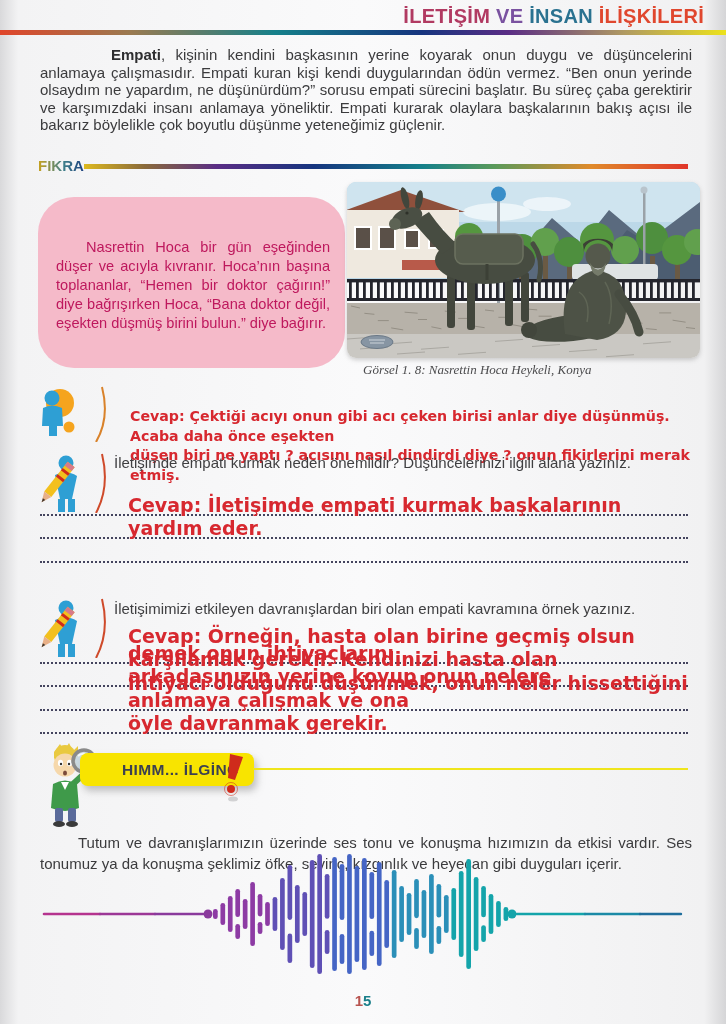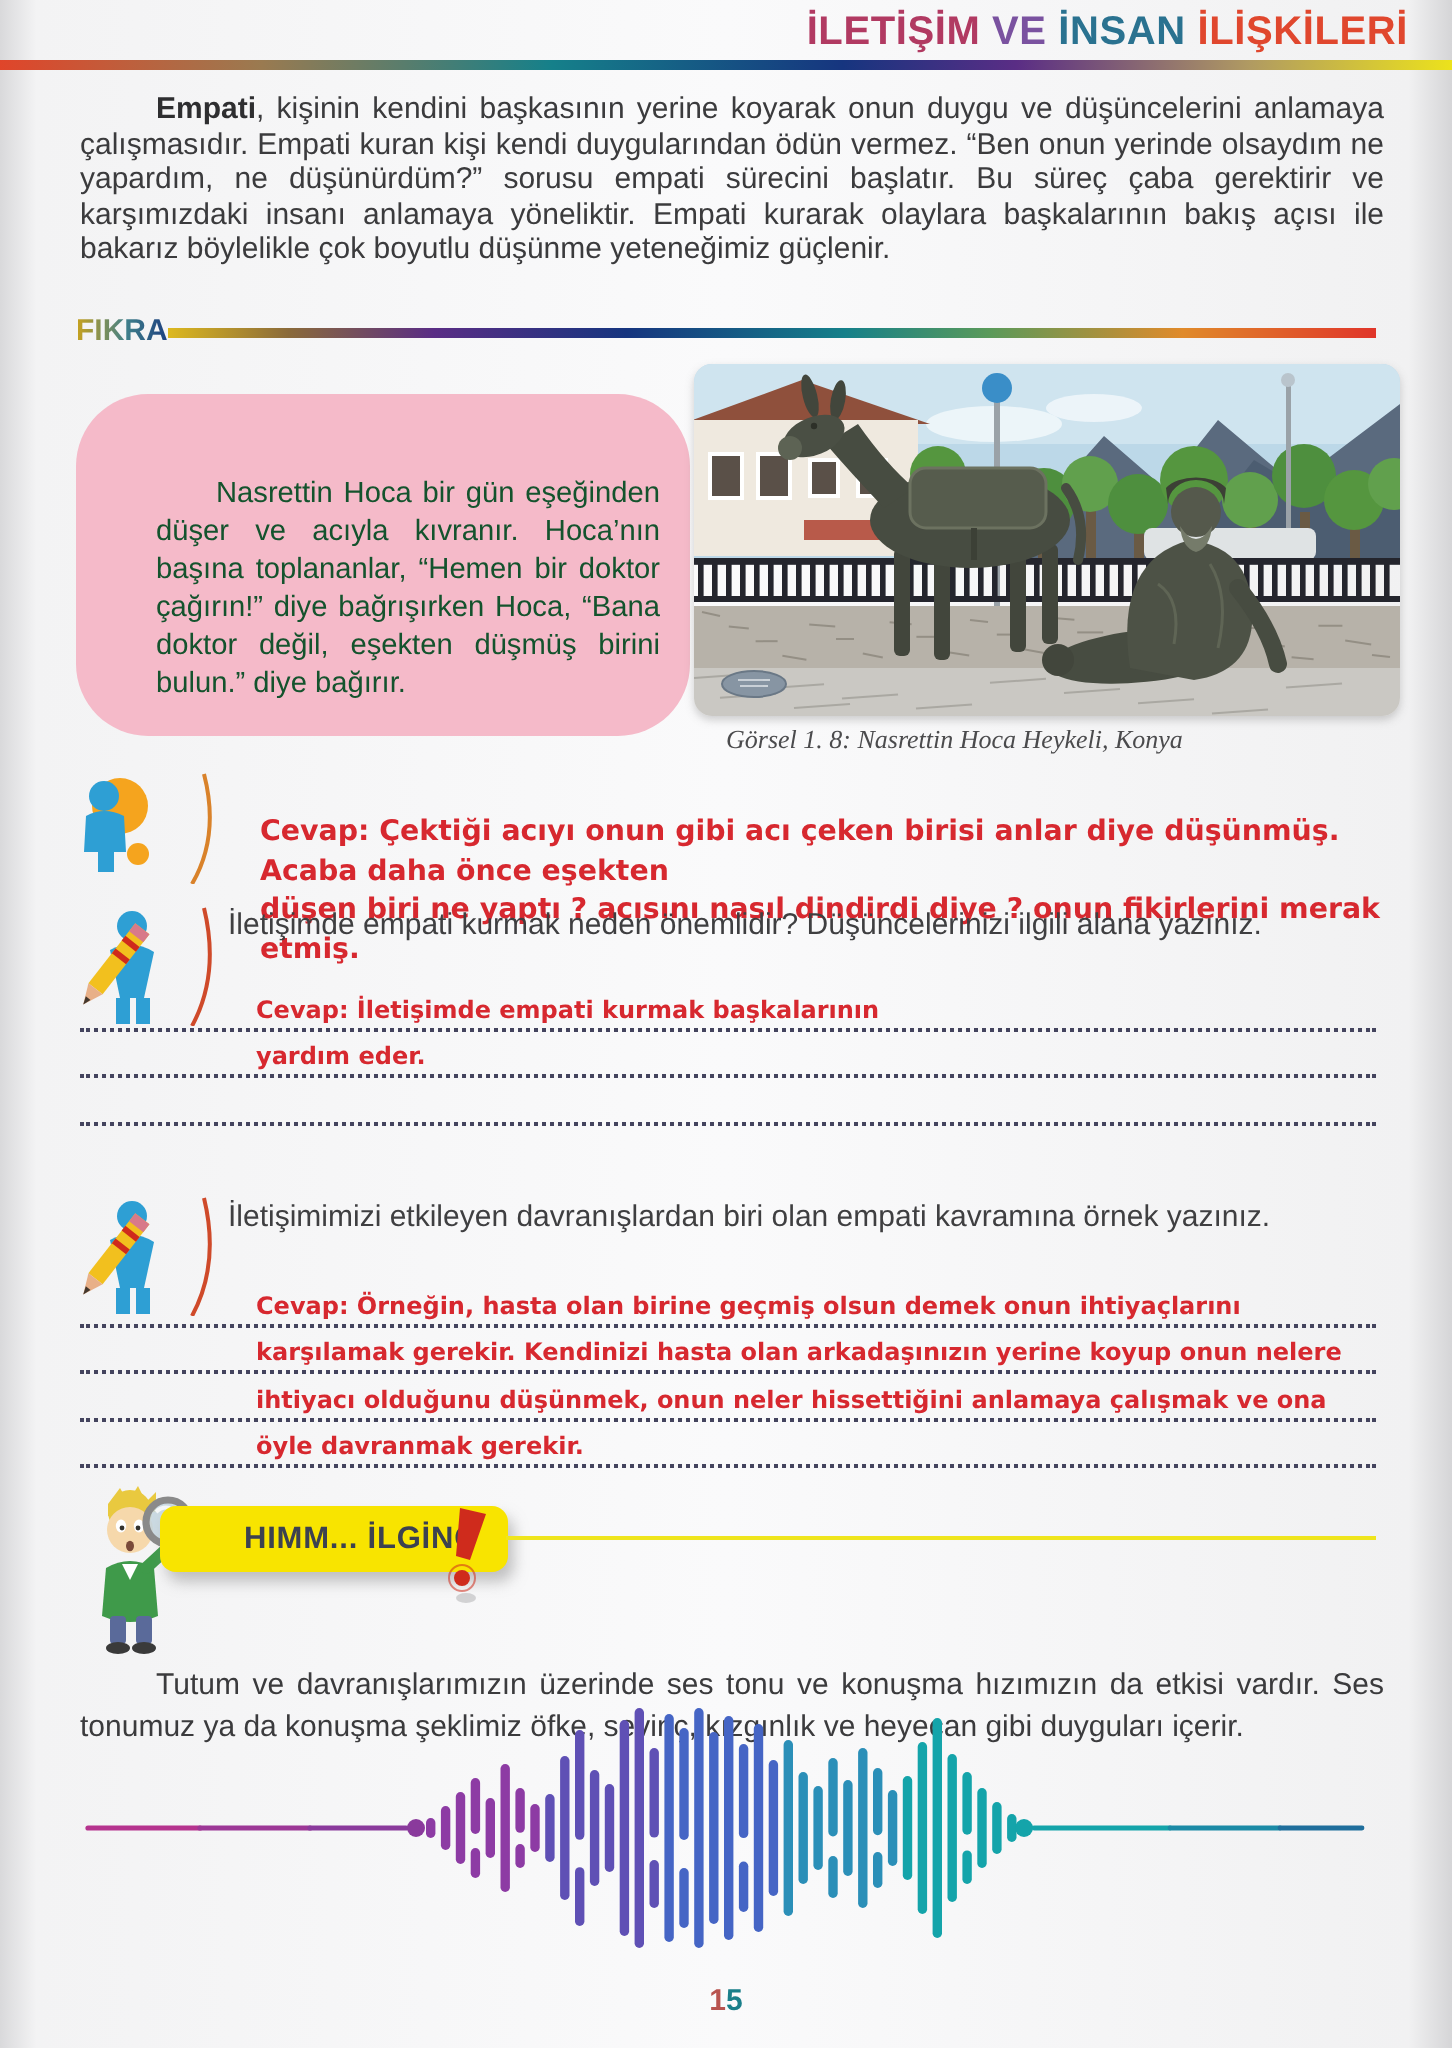--- a/index.html
+++ b/index.html
@@ -10,43 +10,43 @@
       linear-gradient(90deg,#d9d9db 0%,#f3f3f4 2.5%,#fafafb 50%,#f1f1f2 97%,#d5d5d7 100%),
       #f2f2f3;
   }
   
   .title{position:absolute;top:5px;right:22px;font-size:20px;font-weight:bold;letter-spacing:.3px;white-space:nowrap;}
   .header-line{position:absolute;top:30px;left:0;right:0;height:5px;
     background:linear-gradient(90deg,#e0452a 0%,#9a7a50 18%,#15808a 38%,#16357f 58%,#5a2d85 70%,#b09a62 86%,#ece21c 100%);}
   
   .intro{position:absolute;left:40px;top:46px;width:652px;font-size:15px;line-height:17.6px;
     color:#3b3b3d;text-align:justify;text-indent:38px;}
-  .intro b{color:#2e2e30;}
+  .intro b{color:#2e2e30;margin-left:33px;}
   
   .fikra-label{position:absolute;left:38px;top:157px;font-size:15px;font-weight:bold;
     background:linear-gradient(90deg,#c9a21d,#3f7f8a 55%,#1c3f7f);-webkit-background-clip:text;background-clip:text;color:transparent;}
   .fikra-line{position:absolute;left:84px;right:38px;top:164px;height:5px;
     background:linear-gradient(90deg,#ddb91f 0%,#8a6a3a 10%,#5a2d85 22%,#16357f 38%,#15808a 56%,#5a9a5a 68%,#e08a2a 84%,#e0352a 100%);}
   .story-box{position:absolute;left:38px;top:197px;width:307px;height:171px;border-radius:36px;background:#f5bac9;}
-  .story-text{position:absolute;left:18px;right:15px;top:41px;font-size:14.6px;line-height:19px;color:#14532d;
-    text-align:justify;text-indent:30px;margin-left:22px;}
+  .story-text{position:absolute;left:18px;right:15px;top:41px;font-size:14.6px;line-height:19px;color:#be185d;
+    text-align:justify;text-indent:30px;}
   .photo{position:absolute;left:347px;top:182px;width:353px;height:176px;border-radius:9px;overflow:hidden;
     box-shadow:0 2px 4px rgba(120,120,120,.35);}
   .caption{position:absolute;left:363px;top:362px;font-size:13px;font-style:italic;color:#4b4b4d;font-family:"Liberation Serif",serif;text-align:right;}
   
   .q-icon{position:absolute;left:36px;}
   .q-curve{position:absolute;left:93px;}
   .q-text{position:absolute;left:114px;width:580px;font-size:15px;color:#3f3f41;}
   .red{color:#d7282f;font-weight:bold;font-family:"DejaVu Sans",sans-serif;}
   .redrow{font-size:14.2px;line-height:19.5px;}
   .answer-free{position:absolute;left:130px;top:407px;width:566px;}
   .dotted-block{position:absolute;left:40px;width:648px;}
   .dotrow{height:23.2px;border-bottom:2px dotted #44445e;box-sizing:border-box;
     display:flex;align-items:flex-end;padding-left:88px;padding-bottom:0px;
-    font-size:12px;line-height:17px;}
+    font-size:19px;line-height:17px;}
   
   .himm-box{position:absolute;left:80px;top:753px;width:174px;height:33px;background:#f8e400;border-radius:8px;
     box-shadow:3px 5px 7px rgba(140,140,140,.5);display:flex;align-items:center;padding-left:42px;box-sizing:border-box;}
   .himm-label{font-size:15.5px;font-weight:bold;color:#3c4150;letter-spacing:.4px;}
   .himm-line{position:absolute;left:253px;right:38px;top:768px;height:2px;background:#efe51c;}
   .himm-char{position:absolute;left:40px;top:742px;}
   .himm-excl{position:absolute;left:222px;top:752px;}
   .para2{position:absolute;left:40px;top:832px;width:652px;font-size:15px;line-height:21px;color:#3b3b3d;
     text-align:justify;text-indent:38px;}
   .waveform{position:absolute;left:40px;top:854px;}

